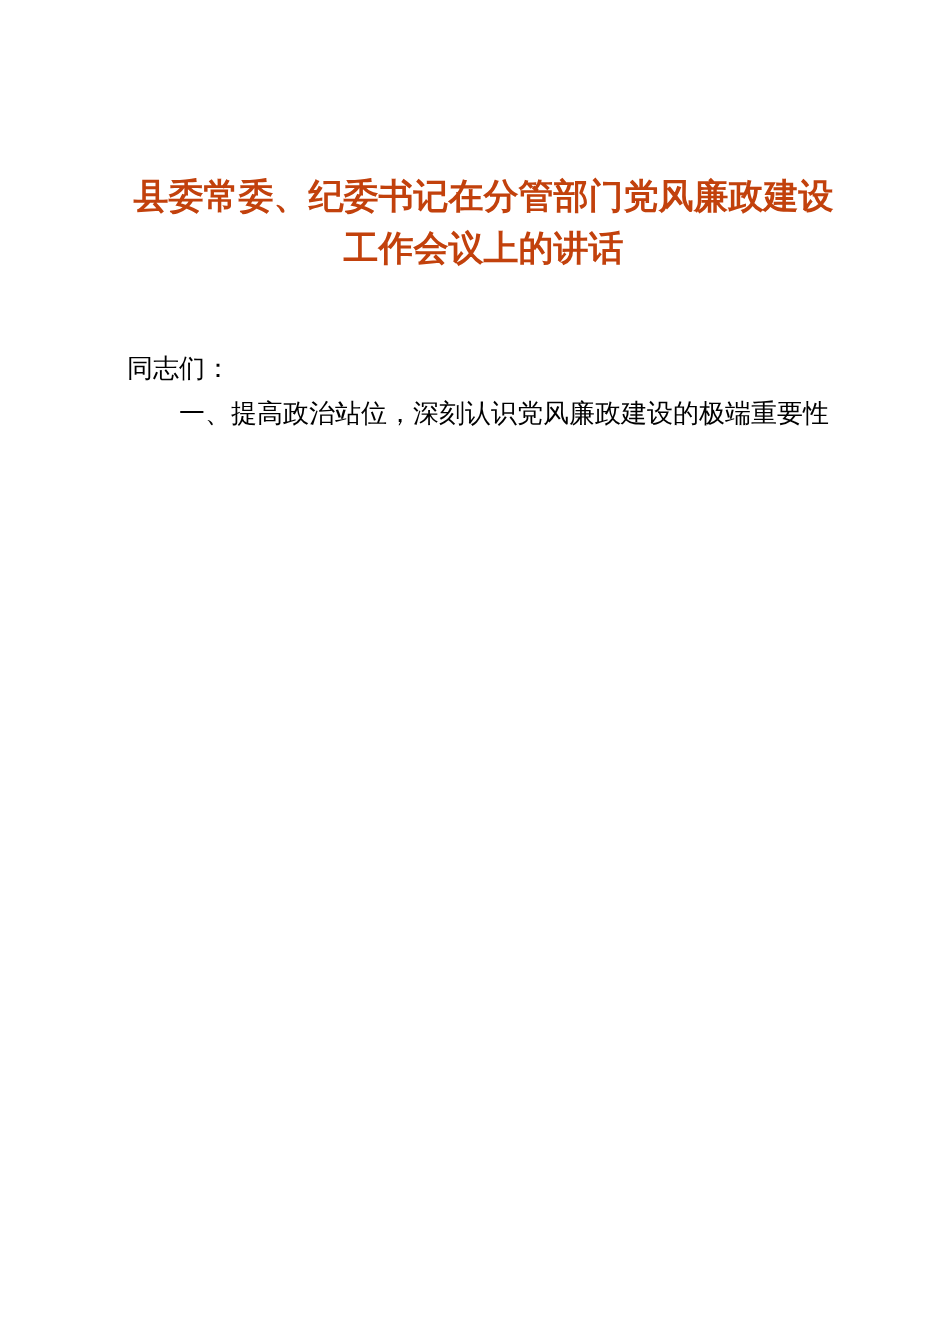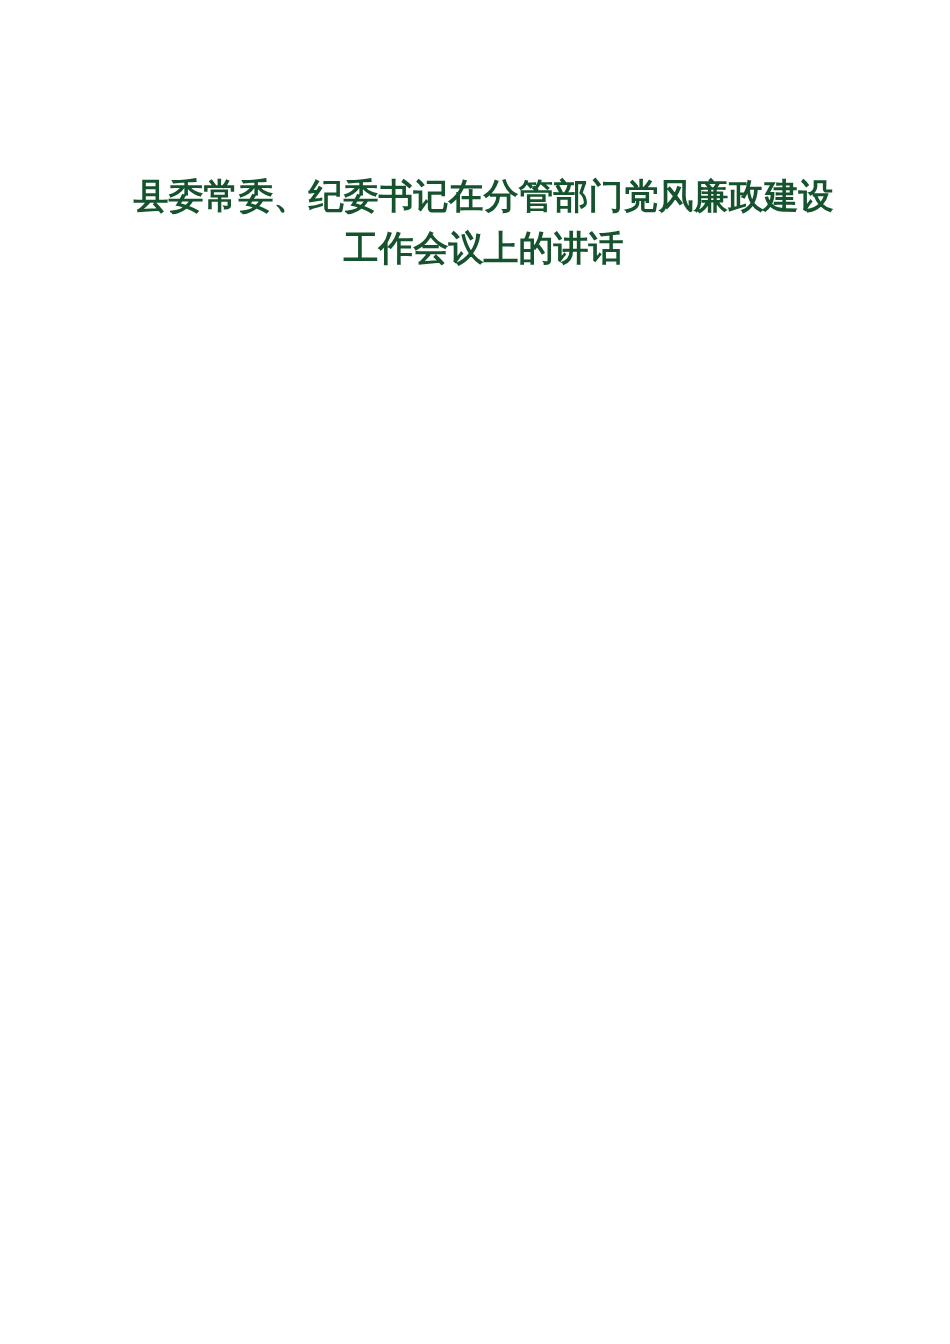--- a/index.html
+++ b/index.html
@@ -21,21 +21,21 @@
     left: 127px;
     top: 170px;
     width: 713px;
   }
   .doc-title {
     margin: 0 0 72px 0;
     font-size: 35px;
     line-height: 52px;
     font-weight: 700;
     text-align: center;
-    color: #14532d;
+    color: #c2410c;
   }
   .para {
     margin: 0;
     font-size: 26px;
     line-height: 45px;
     text-align: justify;
     text-indent: 2em;
     color: #000000;
     word-break: break-all;
   }
@@ -47,19 +47,21 @@
   }
 </style>
 </head>
 <body>
 
 <div class="page">
   <div class="content">
 
     <h1 class="doc-title">县委常委、纪委书记在分管部门党风廉政建设工作会议上的讲话</h1>
 
+    <p class="para no-indent">同志们：</p>
 
 
 
+    <p class="para section-heading">一、提高政治站位，深刻认识党风廉政建设的极端重要性</p>
 
 
   </div>
 </div>
 
 </body></html>

